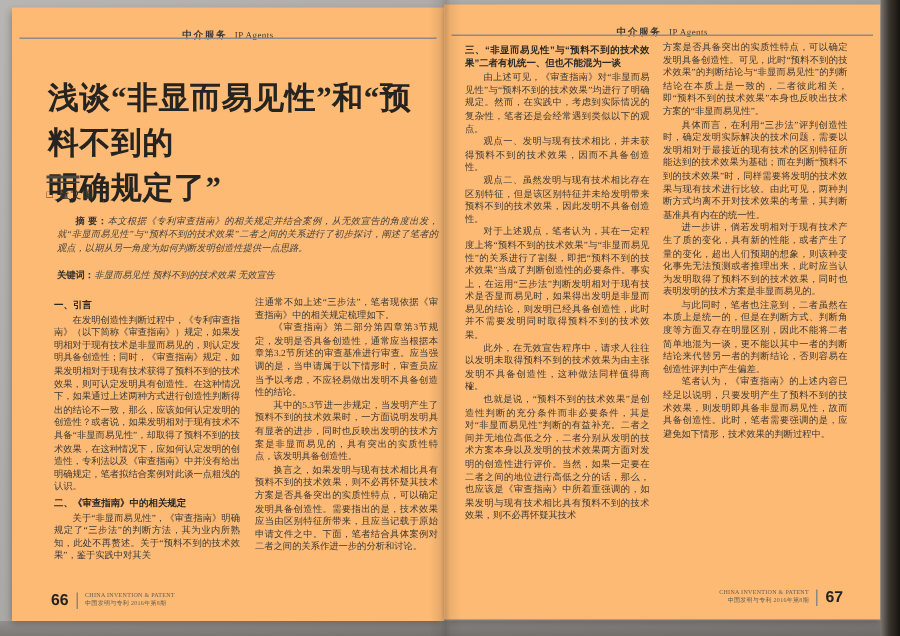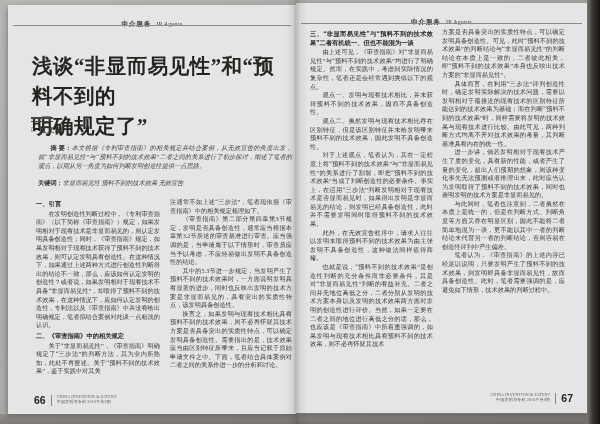--- a/index.html
+++ b/index.html
@@ -1,21 +1,21 @@
 <!DOCTYPE html>
 <html><head>
 <meta charset="utf-8">
 <style>
   html,body{margin:0;padding:0;}
   body{
     width:600px;height:424px;position:relative;overflow:hidden;
     background:linear-gradient(135deg,#b8b6b3 0%,#a6a4a1 55%,#8f8d8a 100%);
     font-family:"Liberation Serif","DejaVu Serif",serif;
   }
-  .page{position:absolute;background:#e5e5e5;}
+  .page{position:absolute;background:#fdba74;}
   .page-left{left:8px;top:5px;width:288px;height:409px;box-shadow:-1px 2px 5px rgba(0,0,0,.3);}
   .page-right{left:296px;top:3px;width:291px;height:410px;box-shadow:1px 2px 5px rgba(0,0,0,.3);}
   .gutter{position:absolute;left:286px;top:0;width:22px;height:424px;z-index:4;pointer-events:none;
     background:linear-gradient(to right,rgba(50,45,40,0) 0%,rgba(50,45,40,.10) 35%,rgba(50,45,40,.22) 50%,rgba(50,45,40,.08) 65%,rgba(50,45,40,0) 100%);}
   .right-band{position:absolute;left:587px;top:0;width:13px;height:424px;z-index:5;
     background:linear-gradient(to right,#7a766f 0%,#39342d 45%,#16130f 100%);}
   .bottom-shade{position:absolute;left:0;top:414px;width:600px;height:10px;z-index:3;
     background:linear-gradient(to bottom,rgba(70,65,60,.25),rgba(70,65,60,.45));}
 
   .header{position:absolute;top:7px;left:0;right:0;text-align:center;color:#3c3a37;}
@@ -44,21 +44,21 @@
     font-family:"Liberation Sans","DejaVu Sans",sans-serif;font-weight:bold;}
   .lp-col{top:193px;height:198px;width:124px;}
   .lp-col1{left:28px;}
   .lp-col2{left:162px;width:122px;}
   .rp-col{top:25px;height:371px;width:123px;}
   .rp-col1{left:14px;}
   .rp-col2{left:146px;}
 
   .footer{position:absolute;display:flex;align-items:center;gap:5px;}
   .footer-left{left:26px;bottom:8px;}
-  .footer-right{right:14px;bottom:9px;}
+  .footer-right{right:25px;bottom:9px;}
   .pageno{font-size:10.5px;font-weight:bold;color:#232220;
     font-family:"Liberation Sans","DejaVu Sans",sans-serif;}
   .fdiv{width:1px;height:11px;background:#8a8885;}
   .micro{font-size:4px;line-height:4.8px;color:#5d5b57;letter-spacing:.2px;}
   .footer-right .micro{text-align:right;}
 </style>
 </head>
 <body>
 
 <div class="page page-left">

